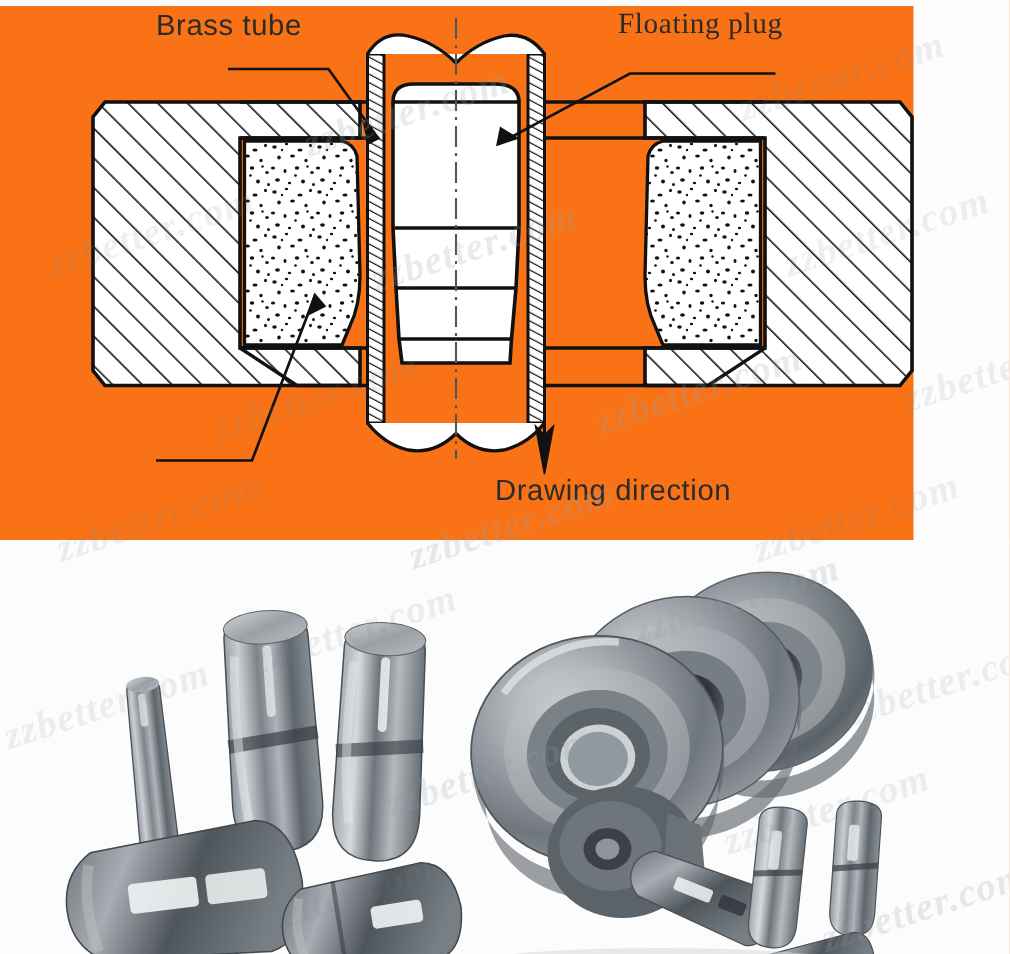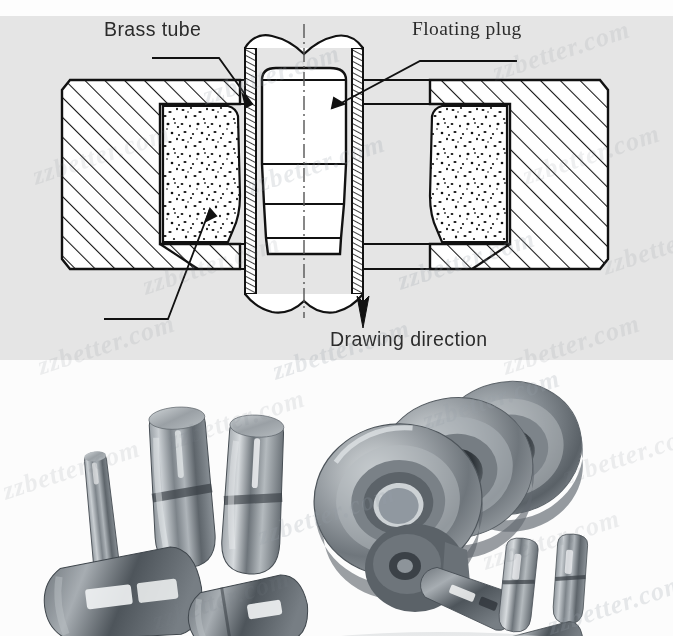--- a/index.html
+++ b/index.html
@@ -13,24 +13,24 @@
   #page {
     position: relative;
     width: 673px;
     height: 636px;
     background: #fdfdfd;
     overflow: hidden;
   }
   
   #diagram-section {
     position: absolute;
-    left: 0; top: 16px;
-    width: 673px;
+    left: 0; top: 4px;
+    width: 609px;
     height: 360px;
-    background: #e5e5e5;
+    background: #f97316;
   }
   #diagram-svg { display: block; }
 
   .dlabel {
     position: absolute;
     font-family: "Liberation Sans", sans-serif;
     font-size: 19.5px;
     color: #2b2b2b;
     letter-spacing: 0.4px;
     white-space: nowrap;

